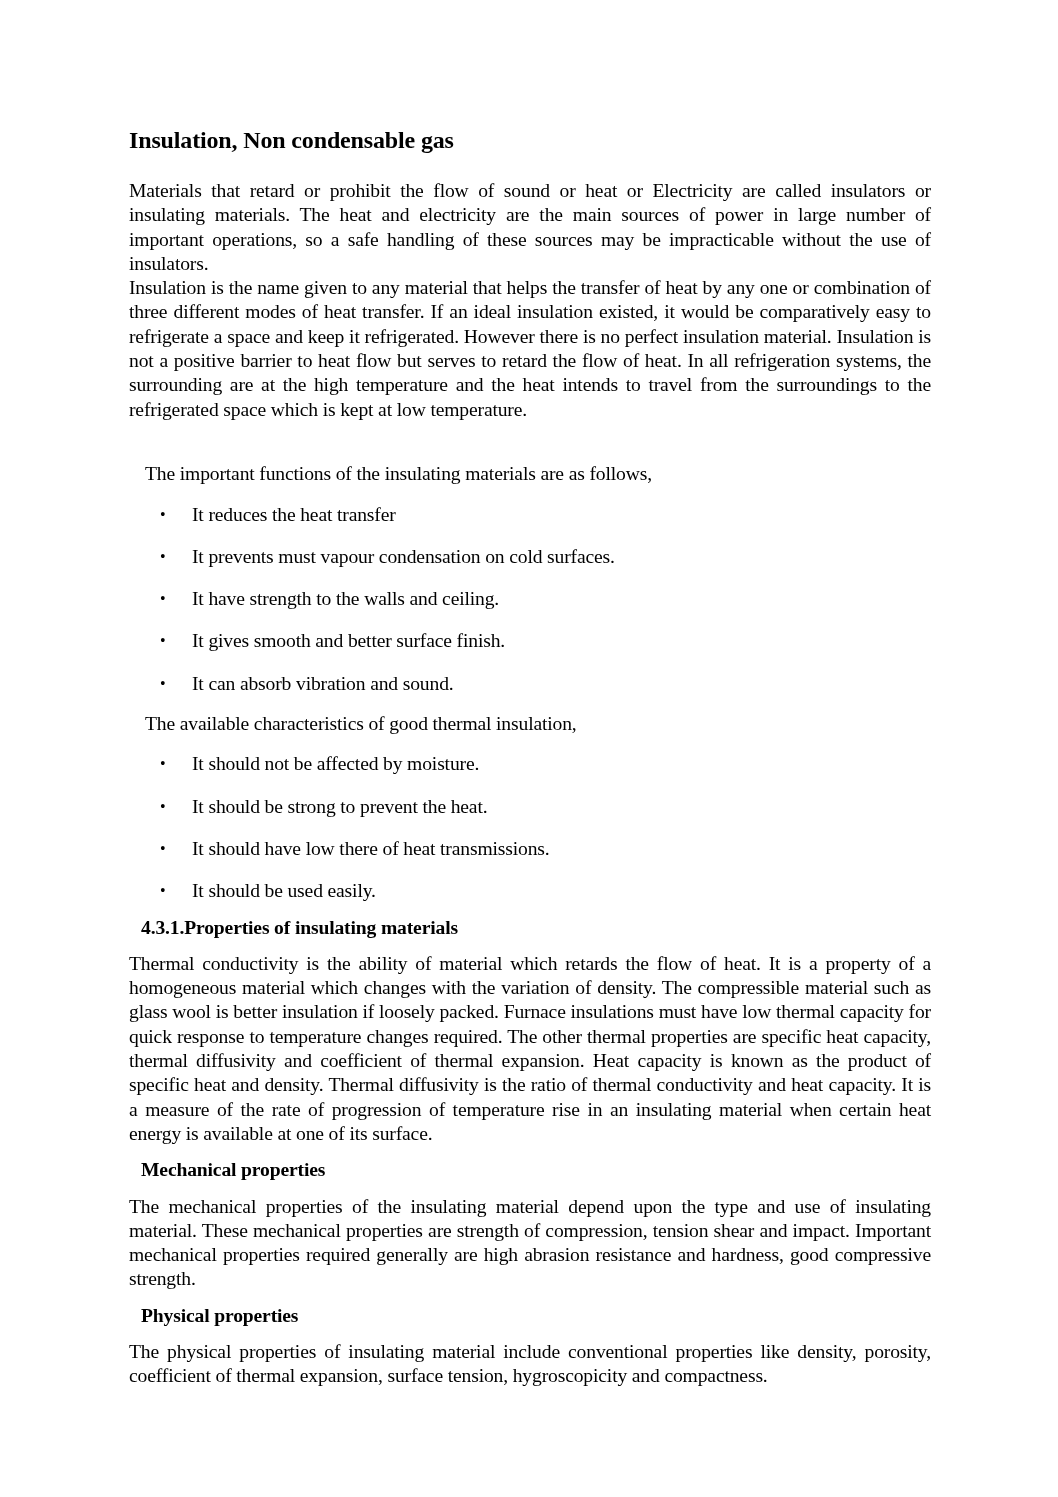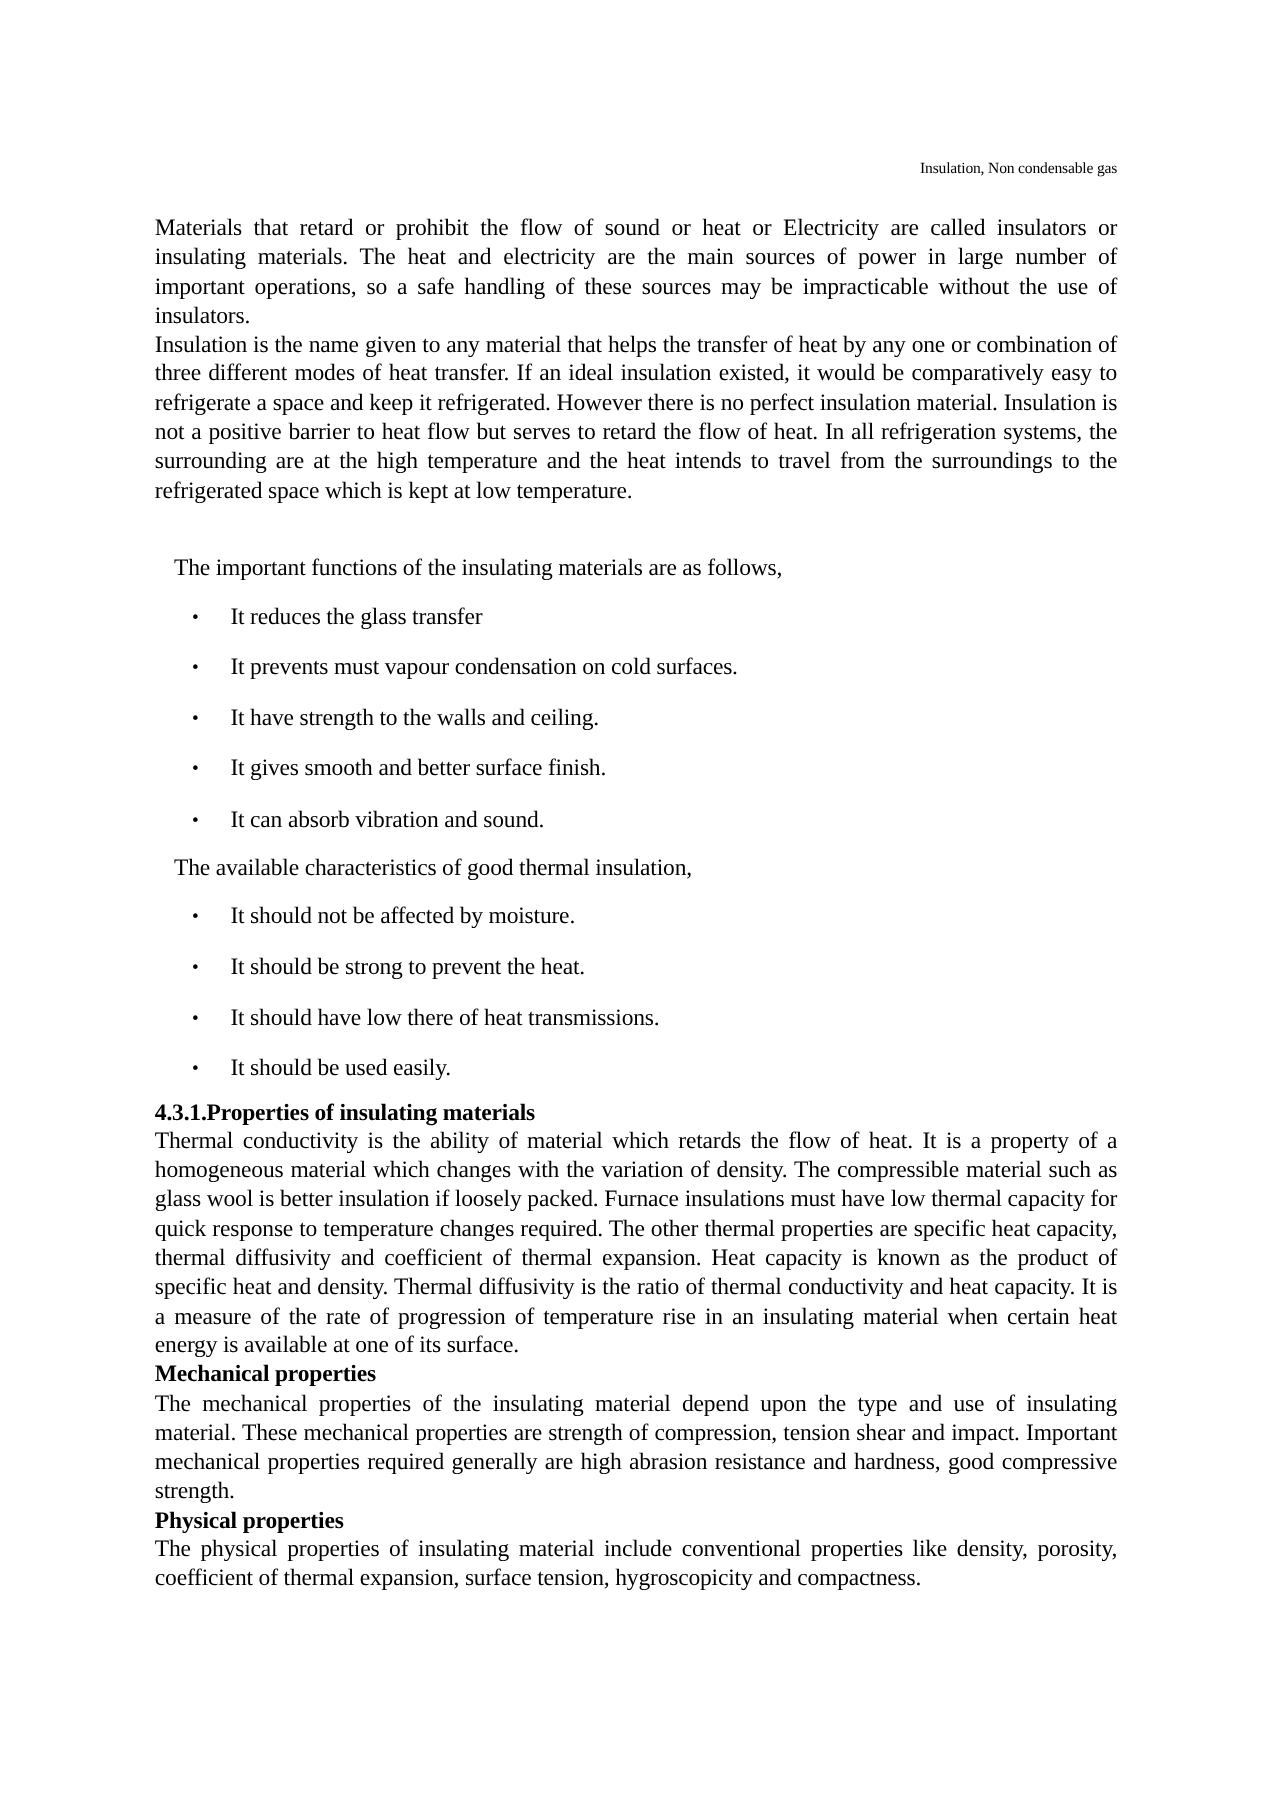--- a/index.html
+++ b/index.html
@@ -18,24 +18,24 @@
     .page {
       position: absolute;
       left: 129px;
       top: 128px;
       width: 802px;
       font-size: 19.6px;
       line-height: 24.3px;
       letter-spacing: -0.15px;
     }
     .title {
-      text-align: right;
-      font-weight: normal;
+      text-align: left;
+      font-weight: bold;
       margin: 0 0 27px 0;
-      font-size: 13px;
+      font-size: 24px;
       line-height: 24px;
     }
     p {
       margin: 0;
       text-align: justify;
     }
     .blank {
       height: 24.3px;
     }
     .lead {
@@ -56,38 +56,38 @@
       margin-bottom: 12px;
     }
     ul.bullets li .bullet {
       position: absolute;
       left: 31px;
       top: 0;
       font-size: 16px;
     }
     .heading {
       font-weight: bold;
-      margin: 0;
+      margin: 12px;
     }
   </style>
 </head>
 <body>
 
 <div class="page">
 
   <div class="title">Insulation, Non condensable gas</div>
 
   <p>Materials that retard or prohibit the flow of sound or heat or Electricity are called insulators or insulating materials. The heat and electricity are the main sources of power in large number of important operations, so a safe handling of these sources may be impracticable without the use of insulators.</p>
   <p>Insulation is the name given to any material that helps the transfer of heat by any one or combination of three different modes of heat transfer. If an ideal insulation existed, it would be comparatively easy to refrigerate a space and keep it refrigerated. However there is no perfect insulation material. Insulation is not a positive barrier to heat flow but serves to retard the flow of heat. In all refrigeration systems, the surrounding are at the high temperature and the heat intends to travel from the surroundings to the refrigerated space which is kept at low temperature.</p>
 
   <div class="blank"></div>
 
   <p class="lead">The important functions of the insulating materials are as follows,</p>
   <ul class="bullets">
-    <li><span class="bullet">•</span><span>It reduces the glass transfer</span></li>
+    <li><span class="bullet">•</span><span>It reduces the heat transfer</span></li>
     <li><span class="bullet">•</span><span>It prevents must vapour condensation on cold surfaces.</span></li>
     <li><span class="bullet">•</span><span>It have strength to the walls and ceiling.</span></li>
     <li><span class="bullet">•</span><span>It gives smooth and better surface finish.</span></li>
     <li><span class="bullet">•</span><span>It can absorb vibration and sound.</span></li>
   </ul>
 
   <p class="lead">The available characteristics of good thermal insulation,</p>
   <ul class="bullets">
     <li><span class="bullet">•</span><span>It should not be affected by moisture.</span></li>
     <li><span class="bullet">•</span><span>It should be strong to prevent the heat.</span></li>

